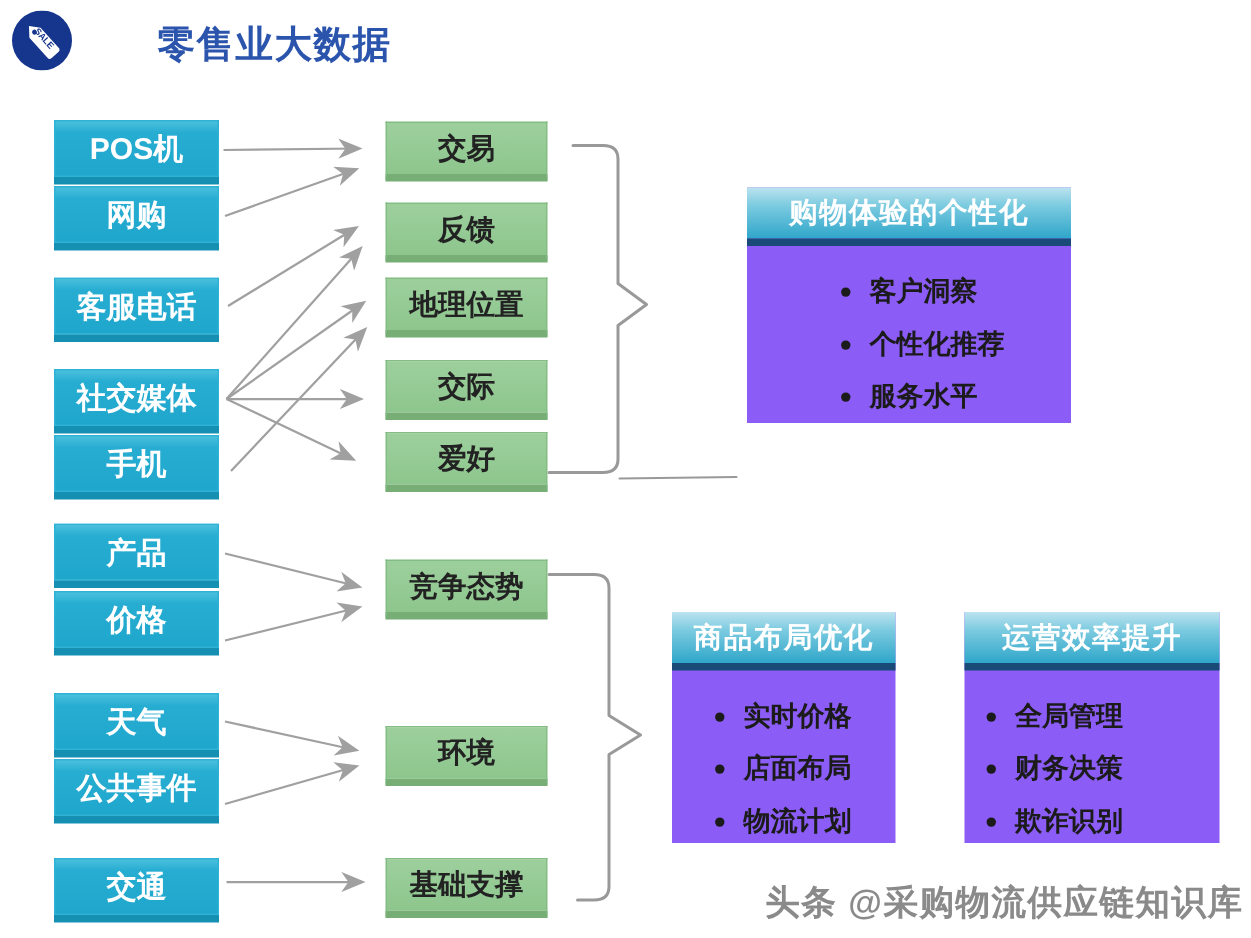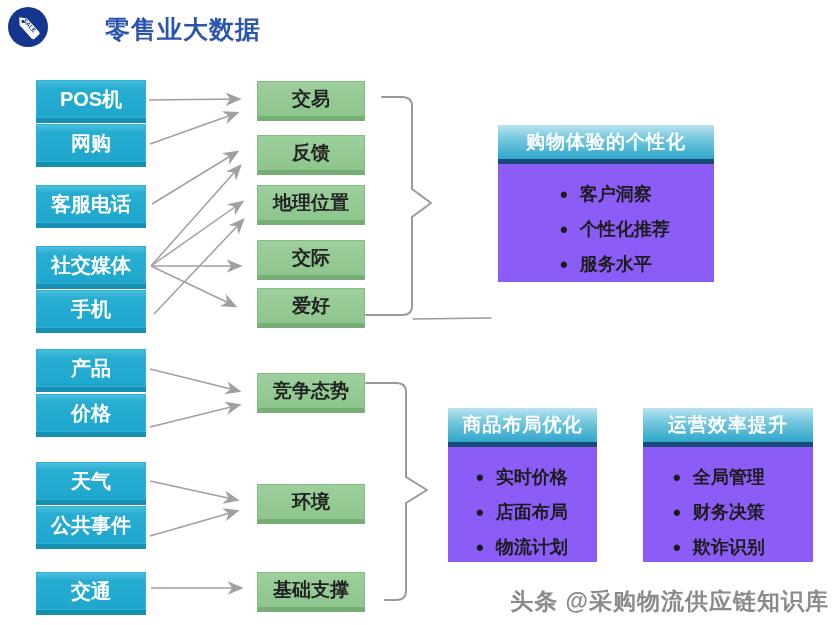--- a/index.html
+++ b/index.html
@@ -39,21 +39,21 @@
     color:#ffffff;font-size:19px;font-weight:700;letter-spacing:1px;
   }
   .panel ul{list-style:none;margin:13px 0 0 0;padding:0;}
   .panel li{
     font-size:18px;color:#1b1b1b;font-weight:600;line-height:35px;
     display:flex;align-items:center;
   }
   .panel li::before{content:"\2022";margin-right:12px;font-size:22px;color:#1b1b1b;}
   .panel.p1 ul{padding-left:62px;}
   .panel.p2 ul{padding-left:28px;}
-  .panel.p3 ul{padding-left:30px;}
+  .panel.p3 ul{padding-left:14px;}
   
   .watermark{
     position:absolute;top:586px;right:5px;font-size:23px;font-weight:700;
     color:#8a8a8a;text-shadow:1.5px 1.5px 0 #ffffff;letter-spacing:1px;
   }
   
   .connectors{position:absolute;left:0;top:0;pointer-events:none;}
 </style>
 </head>
 <body>

